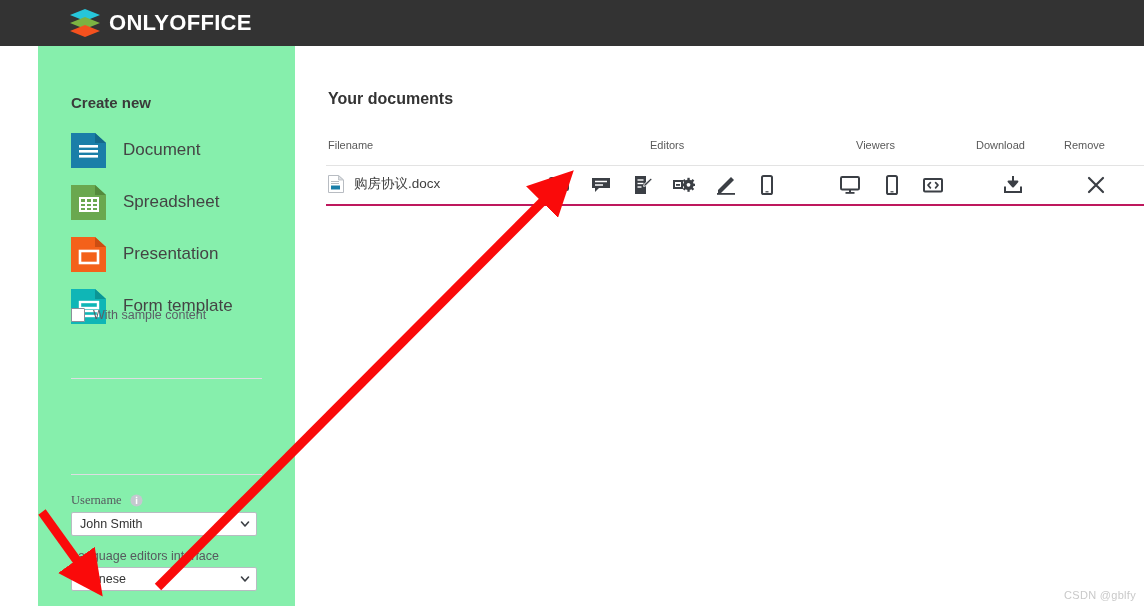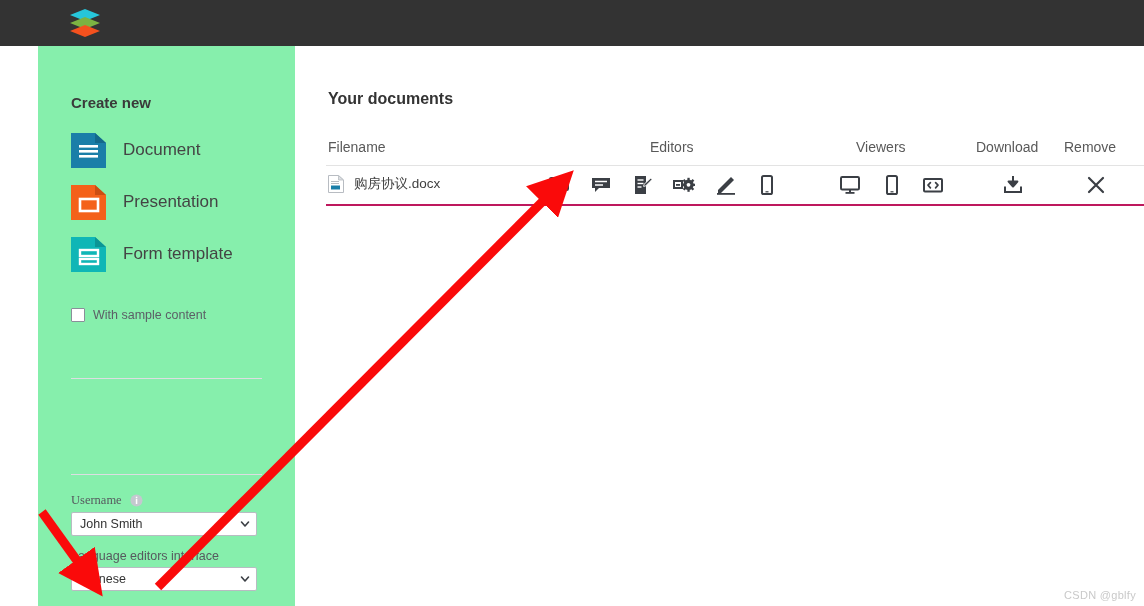--- a/index.html
+++ b/index.html
@@ -205,21 +205,21 @@
     width: 818px;
   }
   .thead {
     position: relative;
     height: 33px;
     border-bottom: 1px solid #e3e3e3;
   }
   .th {
     position: absolute;
     top: 7px;
-    font-size: 14px;
+    font-size: 11px;
     color: #595959;
     white-space: nowrap;
   }
   .th.filename { left: 2px; }
   .th.editors  { left: 324px; }
   .th.viewers  { left: 530px; }
   .th.download { left: 650px; }
   .th.remove   { left: 738px; }
 
   .trow {
@@ -286,20 +286,21 @@
         <svg viewBox="0 0 30 12" width="30" height="12">
             <polygon points="15,0 30,6 15,12 0,6" fill="#7cb342"></polygon>
           </svg>
       </div>
       <div class="logo-layer" style="top:16px">
         <svg viewBox="0 0 30 12" width="30" height="12">
             <polygon points="15,0 30,6 15,12 0,6" fill="#f4511e"></polygon>
           </svg>
       </div>
     </div>
+    <div class="logo-text">ONLYOFFICE</div>
   </div>
 </div>
 
 <div class="sidebar">
 
   <div class="create-new-title">Create new</div>
 
   <div class="create-list">
 
     <div class="create-item">
@@ -310,20 +311,36 @@
           <g fill="#ffffff">
             <rect x="8" y="12" width="19" height="2.6"></rect>
             <rect x="8" y="17" width="19" height="2.6"></rect>
             <rect x="8" y="22" width="19" height="2.6"></rect>
           </g>
         </svg>
       </span>
       <span class="create-label">Document</span>
     </div>
 
+    <div class="create-item">
+      <span class="doc-icon">
+        <svg viewBox="0 0 35 35" width="35" height="35">
+          <path d="M0 0 H24 L35 10 V35 H0 Z" fill="#6aa84f"></path>
+          <path d="M24 0 L35 10 H24 Z" fill="#548a3c"></path>
+          <g stroke="#ffffff" stroke-width="2" fill="none">
+            <rect x="9" y="13" width="18" height="13"></rect>
+            <line x1="9" y1="18" x2="27" y2="18"></line>
+            <line x1="9" y1="22" x2="27" y2="22"></line>
+            <line x1="15" y1="13" x2="15" y2="26"></line>
+            <line x1="21" y1="13" x2="21" y2="26"></line>
+          </g>
+        </svg>
+      </span>
+      <span class="create-label">Spreadsheet</span>
+    </div>
 
     <div class="create-item">
       <span class="doc-icon">
         <svg viewBox="0 0 35 35" width="35" height="35">
           <path d="M0 0 H24 L35 10 V35 H0 Z" fill="#f4611a"></path>
           <path d="M24 0 L35 10 H24 Z" fill="#cc4d12"></path>
           <rect x="9" y="14" width="18" height="12" fill="none" stroke="#ffffff" stroke-width="2.6"></rect>
         </svg>
       </span>
       <span class="create-label">Presentation</span>

